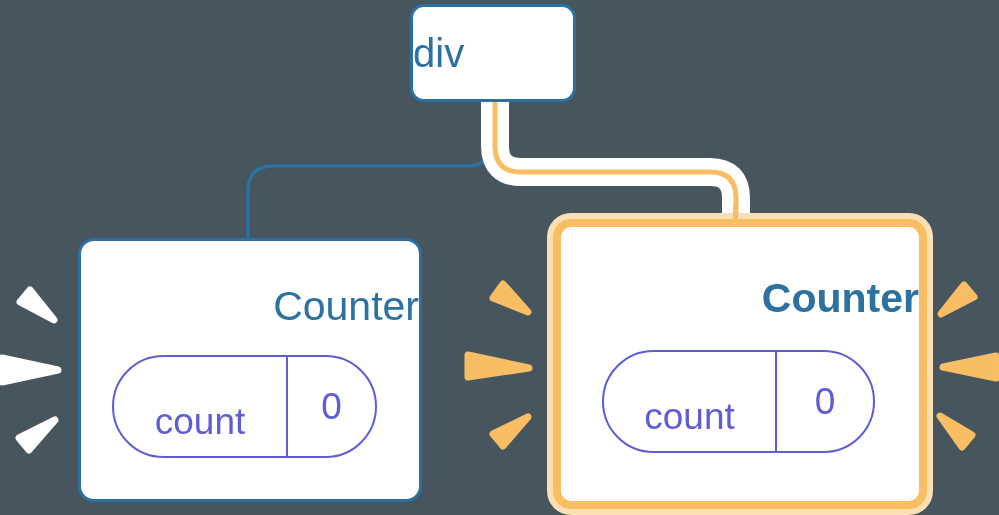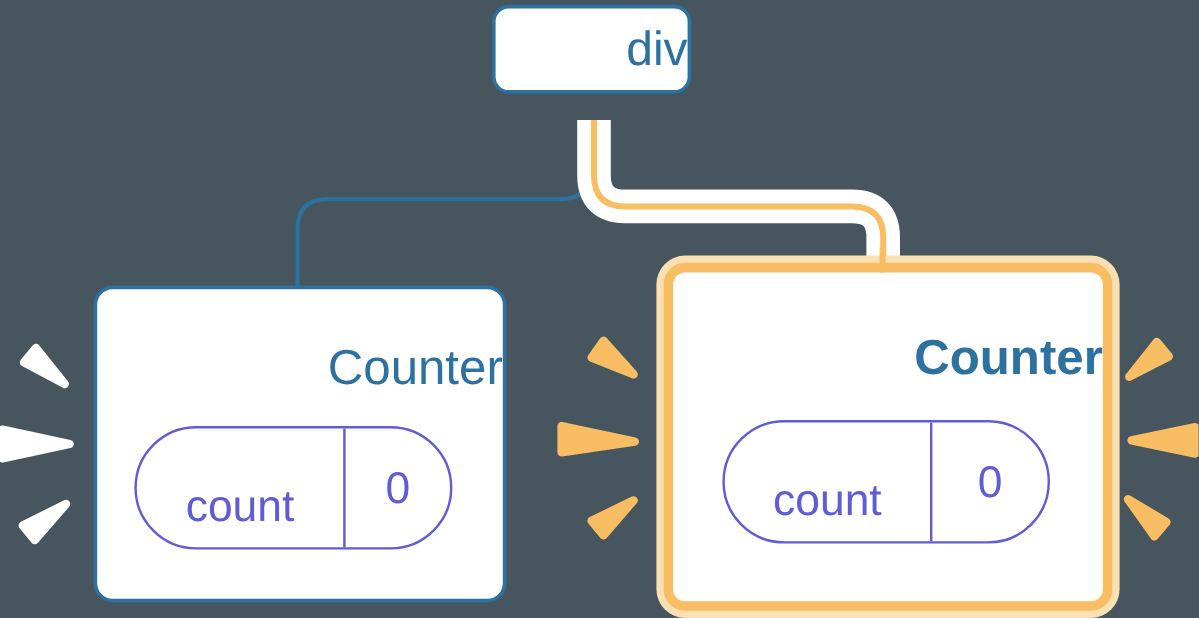--- a/index.html
+++ b/index.html
@@ -18,24 +18,24 @@
   .layer{
     position:absolute; left:0; top:0; z-index:1;
   }
   .node{
     position:absolute;
     background: var(--card);
     box-sizing: border-box;
     z-index:2;
   }
   .root{
-    left:410px; top:4px; width:166px; height:74px;
+    left:410px; top:4px; width:166px; height:98px;
     border: 3.5px solid var(--blue);
     border-radius: 14px;
-    display:flex; align-items:center; justify-content:flex-end;
+    display:flex; align-items:center; justify-content:flex-start;
   }
   .root .label{
     color: var(--blue);
     font-size: 40px;
     font-weight: 500;
   }
   .counter{
     border-radius: 16px;
   }
   .counter.plain{

